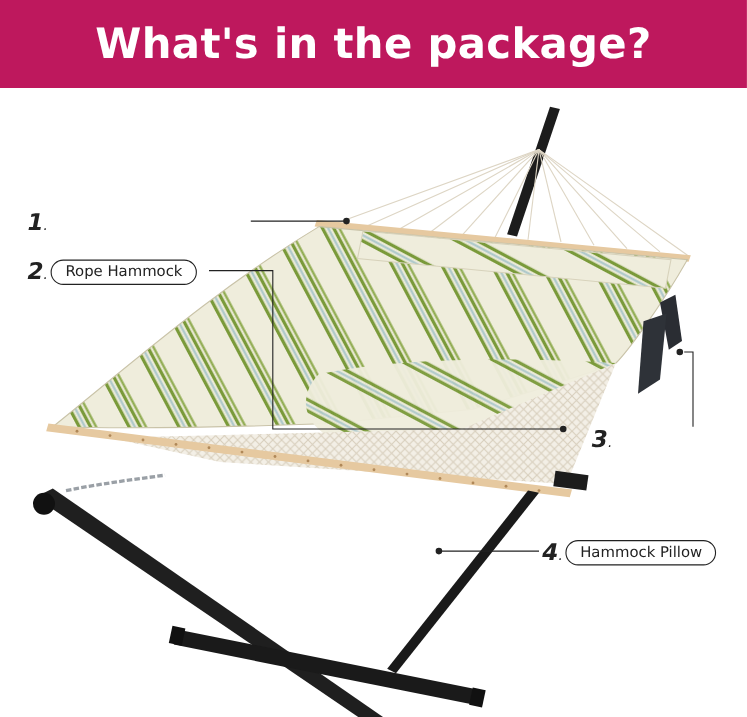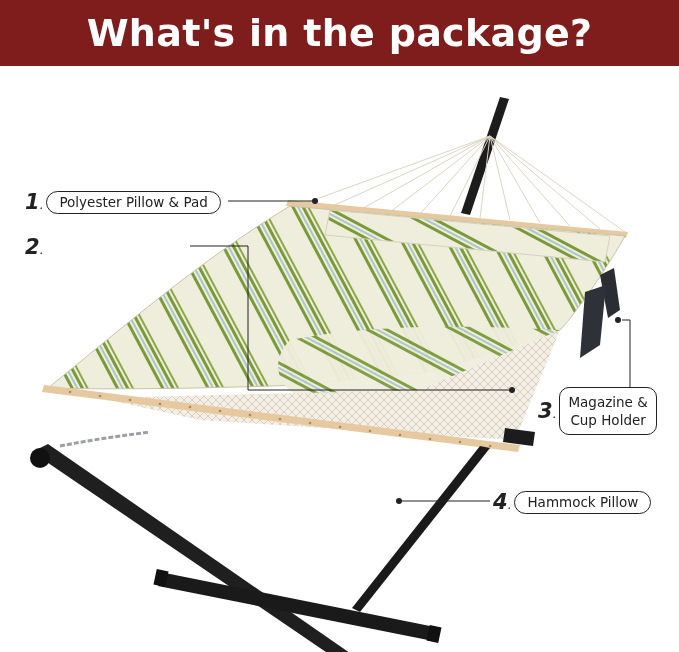--- a/index.html
+++ b/index.html
@@ -1,17 +1,17 @@
 <!DOCTYPE html>
 <html><head>
 <meta charset="utf-8">
 <style>
   html,body{margin:0;padding:0;background:#fff;}
   body{width:679px;height:652px;position:relative;overflow:hidden;font-family:"Liberation Sans",sans-serif;}
-  .banner{position:absolute;left:0;top:0;width:679px;height:66px;background:#7f1d1d;display:flex;align-items:center;justify-content:center;}
+  .banner{position:absolute;left:0;top:0;width:679px;height:80px;background:#be185d;display:flex;align-items:center;justify-content:center;}
   .banner h1{margin:0;color:#fff;font-family:"DejaVu Sans",sans-serif;font-weight:bold;font-size:38px;letter-spacing:0.3px;}
   svg.art{position:absolute;left:0;top:80px;}
   .callout{position:absolute;display:flex;align-items:center;}
   .num{font-family:"DejaVu Sans",sans-serif;font-style:italic;font-weight:bold;font-size:21px;color:#222;margin-right:3px;}
   .num .dot{font-size:12px;font-weight:normal;}
   .pill{border:1.6px solid #222;border-radius:12px;padding:2px 12px;font-family:"DejaVu Sans",sans-serif;font-size:13.5px;color:#222;background:#fff;line-height:17px;white-space:nowrap;}
   .pill.multi{text-align:center;padding:5px 8px;border-radius:10px;line-height:18px;}
 </style>
 </head>
 <body>
@@ -112,31 +112,27 @@
   <g fill="#222">
     <circle cx="315" cy="201" r="3"></circle>
     <circle cx="512" cy="390" r="3"></circle>
     <circle cx="618" cy="320" r="3"></circle>
     <circle cx="399" cy="501" r="3"></circle>
   </g>
 </svg>
 
 <div class="callout" style="left:25px;top:190px;">
   <span class="num"><span>1</span><span class="dot">.</span></span>
-  <span class="pill">Polyester Pillow &amp; Pad</span>
 </div>
 
 <div class="callout" style="left:25px;top:235px;">
   <span class="num"><span>2</span><span class="dot">.</span></span>
+  <span class="pill">Rope Hammock</span>
 </div>
 
 <div class="callout" style="left:538px;top:387px;">
   <span class="num"><span>3</span><span class="dot">.</span></span>
-  <span class="pill multi">
-    <span>Magazine &amp;</span><br>
-    <span>Cup Holder</span>
-  </span>
 </div>
 
 <div class="callout" style="left:493px;top:490px;">
   <span class="num"><span>4</span><span class="dot">.</span></span>
   <span class="pill">Hammock Pillow</span>
 </div>
 
 </body></html>

